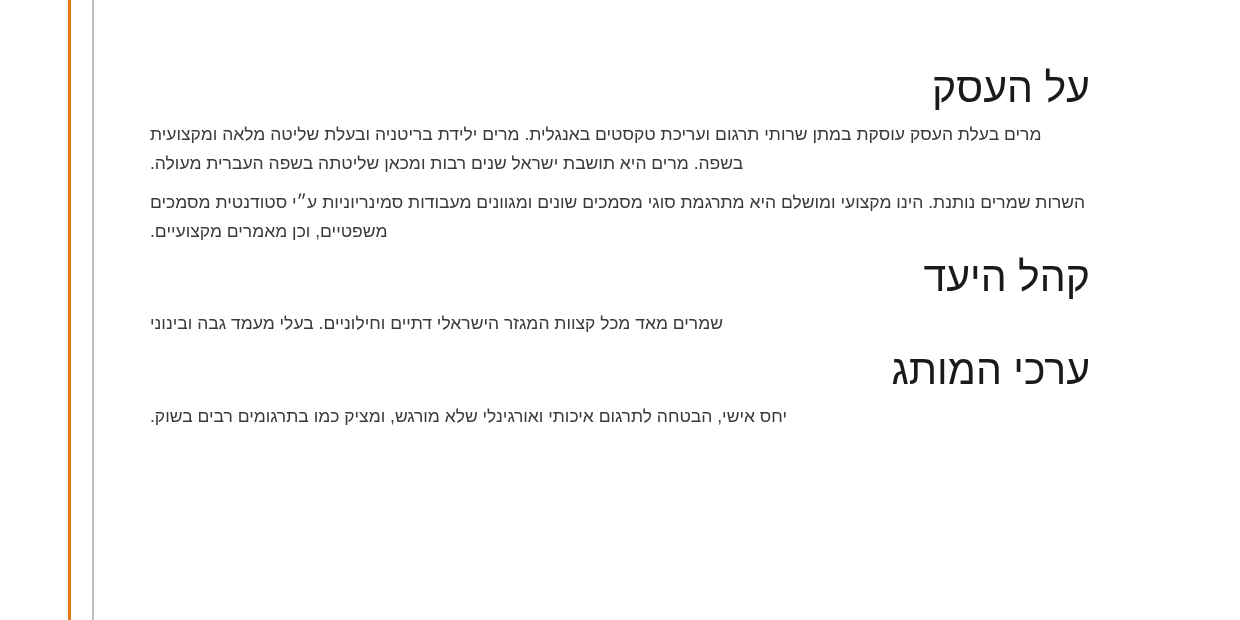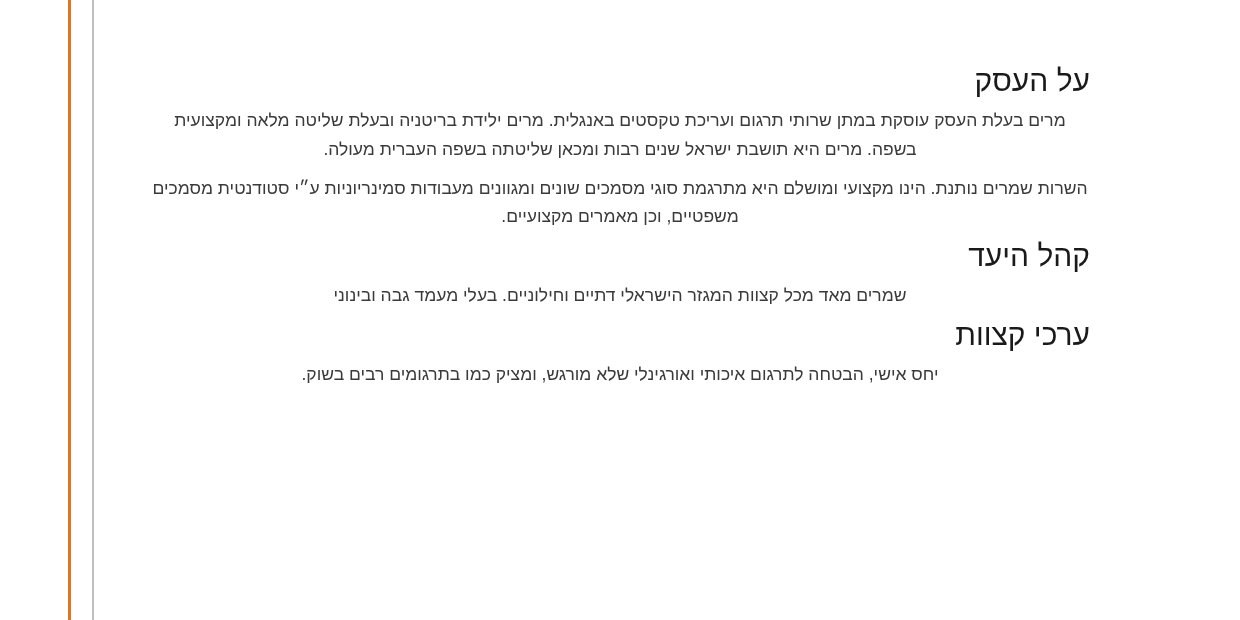--- a/index.html
+++ b/index.html
@@ -41,36 +41,36 @@
     top: 62px;
     right: 150px;
     width: 940px;
     text-align: right;
     direction: rtl;
   }
   .section {
     margin-bottom: 4px;
   }
   .heading {
-    font-size: 30px;
+    font-size: 41px;
     line-height: 1.28;
     font-weight: 400;
     color: #1a1a1a;
     margin: 0 0 6px 0;
     letter-spacing: 0;
   }
   .section + .section .heading {
     margin-top: 6px;
   }
   .para {
     font-size: 17.5px;
     line-height: 1.62;
     color: #3a3a3a;
     margin: 0;
-    text-align: center;
+    text-align: left;
   }
   .para + .para {
     margin-top: 11px;
   }
 </style>
 </head>
 <body>
 
 <div class="slide">
 
@@ -84,18 +84,18 @@
       <p class="para">מרים בעלת העסק עוסקת במתן שרותי תרגום ועריכת טקסטים באנגלית. מרים ילידת בריטניה ובעלת שליטה מלאה ומקצועית בשפה. מרים היא תושבת ישראל שנים רבות ומכאן שליטתה בשפה העברית מעולה.</p>
       <p class="para">השרות שמרים נותנת. הינו מקצועי ומושלם היא מתרגמת סוגי מסמכים שונים ומגוונים מעבודות סמינריוניות ע״י סטודנטית מסמכים משפטיים, וכן מאמרים מקצועיים.</p>
     </div>
 
     <div class="section">
       <h2 class="heading">קהל היעד</h2>
       <p class="para">שמרים מאד מכל קצוות המגזר הישראלי דתיים וחילוניים. בעלי מעמד גבה ובינוני</p>
     </div>
 
     <div class="section">
-      <h2 class="heading">ערכי קצוות</h2>
+      <h2 class="heading">ערכי המותג</h2>
       <p class="para">יחס אישי, הבטחה לתרגום איכותי ואורגינלי שלא מורגש, ומציק כמו בתרגומים רבים בשוק.</p>
     </div>
 
   </div>
 </div>
 
 </body></html>

